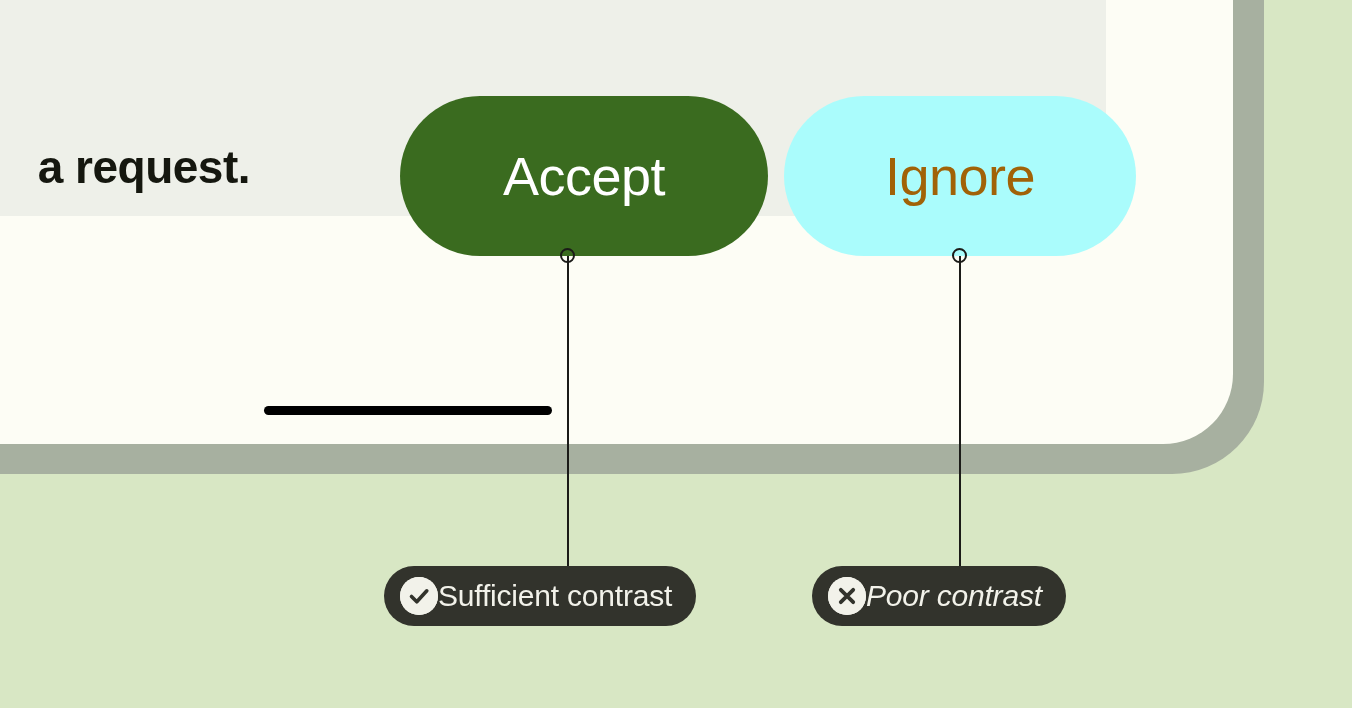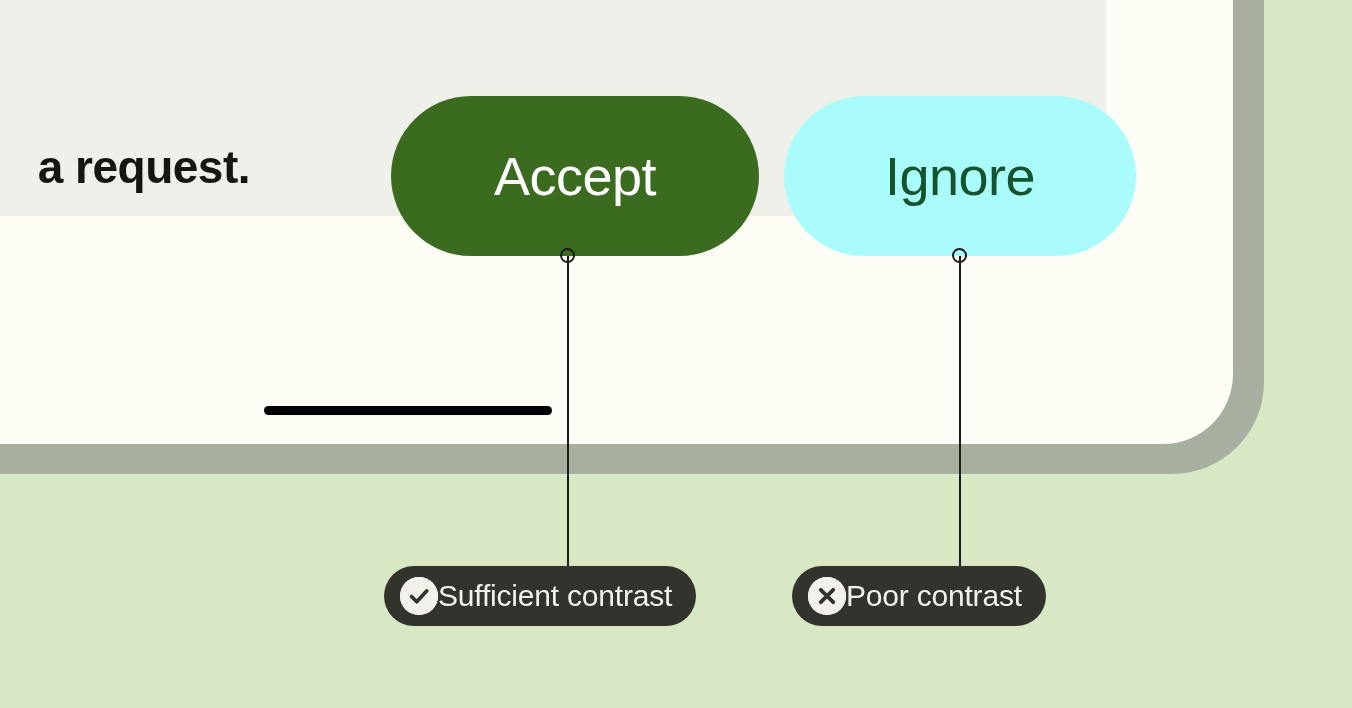--- a/index.html
+++ b/index.html
@@ -82,34 +82,34 @@
     margin: 0;
     border-radius: 80px;
     font-family: "Liberation Sans", sans-serif;
     font-size: 54px;
     font-weight: 400;
     letter-spacing: -0.5px;
     cursor: pointer;
     box-sizing: border-box;
   }
   .btn-accept {
-    left: 391px;
+    left: 400px;
     top: 96px;
     width: 368px;
     height: 160px;
     background: #3a6b1f;
     color: #ffffff;
   }
   .btn-ignore {
     left: 784px;
     top: 96px;
     width: 352px;
     height: 160px;
     background: #aafcfc;
-    color: #14532d;
+    color: #a16207;
   }
 
   
   .leader {
     position: absolute;
     width: 2px;
     background: #1b1b18;
   }
   .leader-left  { left: 567px; top: 256px; height: 312px; }
   .leader-right { left: 959px; top: 256px; height: 312px; }
@@ -137,21 +137,21 @@
     align-items: center;
     gap: 0;
     padding: 0 24px 0 16px;
     box-sizing: border-box;
     color: #f2f2ea;
     font-size: 30px;
     letter-spacing: -0.2px;
     white-space: nowrap;
   }
   .pill-left  { left: 384px; }
-  .pill-right { left: 792px; }
+  .pill-right { left: 812px; font-style: italic; }
 
   .pill-badge {
     width: 38px;
     height: 38px;
     flex: 0 0 38px;
     border-radius: 50%;
     background: #f2f2ea;
     display: flex;
     align-items: center;
     justify-content: center;

